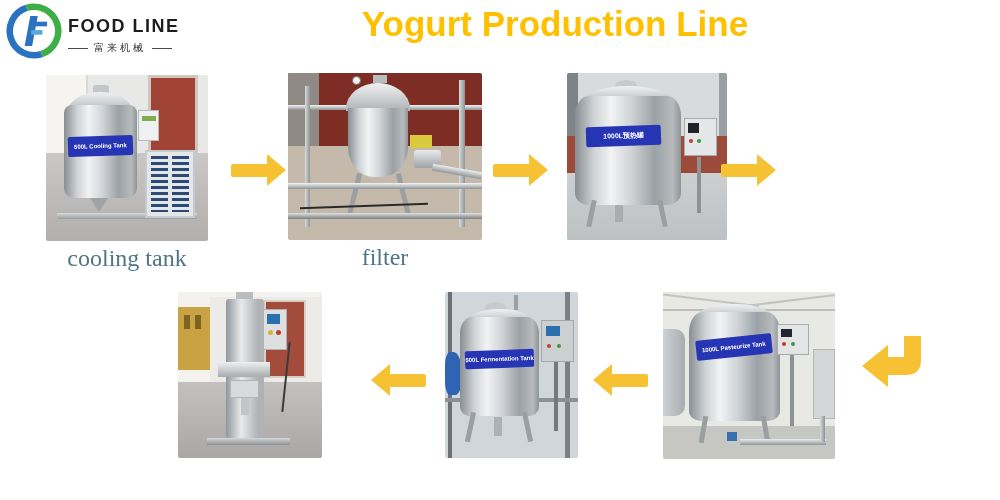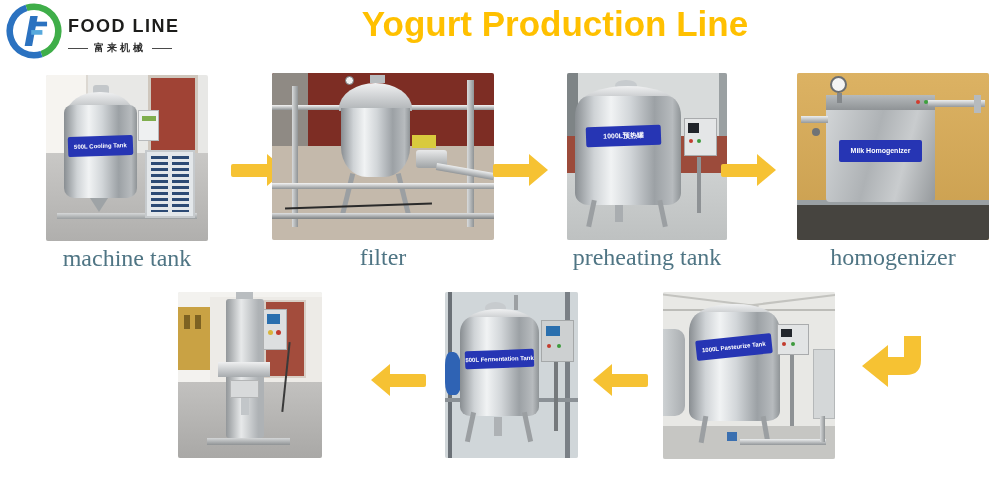--- a/index.html
+++ b/index.html
@@ -17,21 +17,21 @@
   .title {
     position:absolute; left:270px; top:4px; width:570px; text-align:center;
     font-size:35px; font-weight:600; color:var(--title-color); letter-spacing:0px;
   }
   .logo { position:absolute; left:6px; top:2px; width:230px; height:62px; }
   .logo svg { position:absolute; left:0; top:0; }
   .brand { position:absolute; left:62px; top:14px; font-size:18px; font-weight:700;
            letter-spacing:1.5px; color:#1d1d1b; white-space:nowrap; }
   .cn-row { position:absolute; left:62px; top:39px; display:flex; align-items:center; gap:6px; }
   .cn-dash { width:20px; height:1px; background:#4a4a4a; }
-  .cn-text { font-size:10px; color:#2f2f2f; letter-spacing:3px;font-weight:bold; }
+  .cn-text { font-size:10px; color:#2f2f2f; letter-spacing:3px; }
   
   .station { position:absolute; }
   .photo { position:absolute; left:0; top:0; width:100%; height:100%; overflow:hidden;
            border-radius:2px; background:#e8e8e6; }
   .photo div { position:absolute; }
   .cap { position:absolute; top:100%; left:50%; transform:translateX(-50%); margin-top:4px;
          font-family:"Liberation Serif","DejaVu Serif",serif; font-size:24px;
          color:var(--caption-color); white-space:nowrap; }
   .tlabel { background:var(--label-blue); color:#fff; display:flex; align-items:center;
             justify-content:center; white-space:nowrap; font-weight:700; border-radius:2px; }
@@ -208,29 +208,29 @@
       <div class="sc1-label tlabel">500L Cooling Tank</div>
       <div class="sc1-cone"></div>
       <div class="sc1-ctrl">
           <i></i>
         </div>
       <div class="sc1-cond">
         <div class="col c1"></div>
         <div class="col c2"></div>
       </div>
     </div>
-    <figcaption class="cap">machine tank</figcaption>
+    <figcaption class="cap">cooling tank</figcaption>
   </figure>
 
   <div class="arrow right" style="left:231px;top:154px">
     <span class="shaft abs"></span>
     <span class="head abs"></span>
   </div>
 
-  <figure class="station" style="left:272px;top:73px;width:222px;height:167px">
+  <figure class="station" style="left:288px;top:73px;width:194px;height:167px">
     <div class="photo">
       <div class="sc2-wall"></div>
       <div class="sc2-patch"></div>
       <div class="sc2-ground"></div>
       <div class="sc2-ph1"></div>
       <div class="sc2-pv1"></div>
       <div class="sc2-pv2"></div>
       <div class="sc2-dome"></div>
       <div class="sc2-body"></div>
       <div class="sc2-gauge"></div>
@@ -266,47 +266,27 @@
       <div class="sc3-leg1"></div>
       <div class="sc3-leg2"></div>
       <div class="sc3-valve"></div>
       <div class="sc3-pole"></div>
       <div class="sc3-ctrl">
         <div class="sc3-scr"></div>
         <div class="sc3-dr"></div>
         <div class="sc3-dg"></div>
       </div>
     </div>
-    <figcaption class="cap">preheating tank</figcaption>
   </figure>
 
   <div class="arrow right" style="left:721px;top:154px">
     <span class="shaft abs"></span>
     <span class="head abs"></span>
   </div>
 
-  <figure class="station" style="left:797px;top:73px;width:192px;height:167px">
-    <div class="photo">
-      <div class="sc4-wall"></div>
-      <div class="sc4-floor"></div>
-      <div class="sc4-rail"></div>
-      <div class="sc4-mach"></div>
-      <div class="sc4-strip"></div>
-      <div class="sc4-ledr"></div>
-      <div class="sc4-ledg"></div>
-      <div class="sc4-label tlabel">Milk Homogenizer</div>
-      <div class="sc4-gstem"></div>
-      <div class="sc4-gauge"></div>
-      <div class="sc4-pipe"></div>
-      <div class="sc4-flange"></div>
-      <div class="sc4-pipel"></div>
-      <div class="sc4-knob"></div>
-    </div>
-    <figcaption class="cap">homogenizer</figcaption>
-  </figure>
 
   <svg class="elbow" width="92" height="62" viewBox="0 0 92 62">
     <path d="M46 1 H63 V25 Q63 40 48 40 H30 V52 L4 31 L30 10 V22 H46 Z" fill="currentColor"></path>
   </svg>
 
   <figure class="station" style="left:663px;top:292px;width:172px;height:167px">
     <div class="photo">
       <div class="sc5-bg"></div>
       <div class="sc5-t1"></div>
       <div class="sc5-t2"></div>

